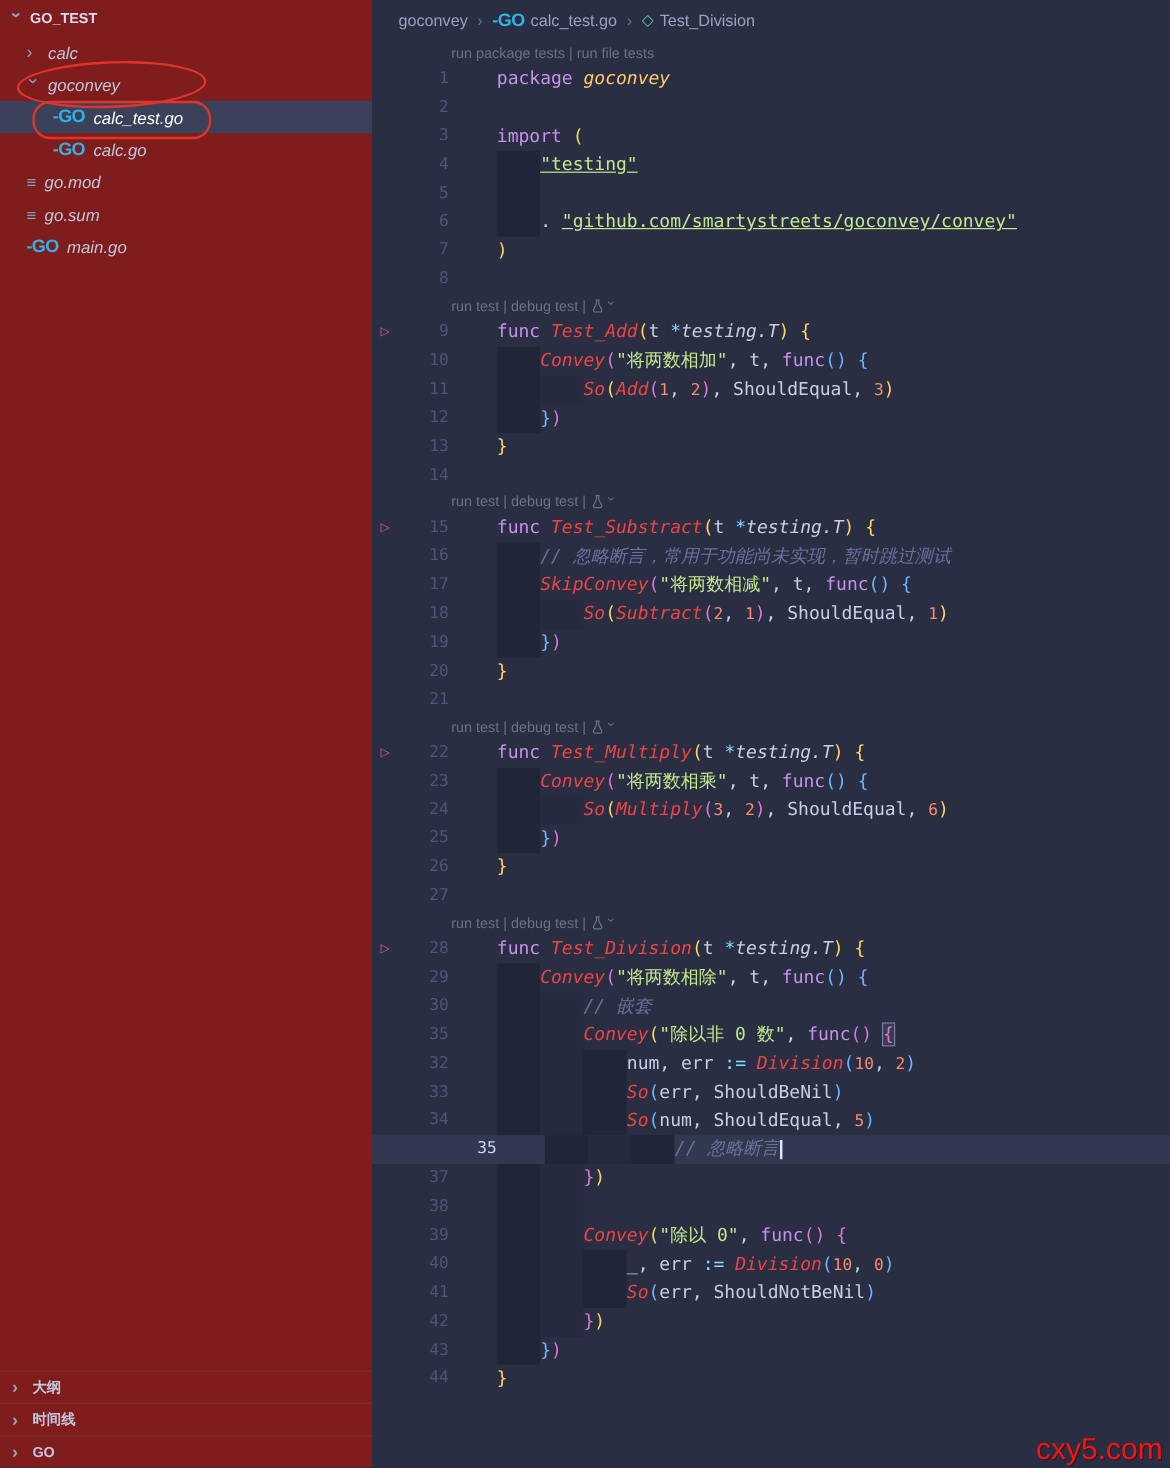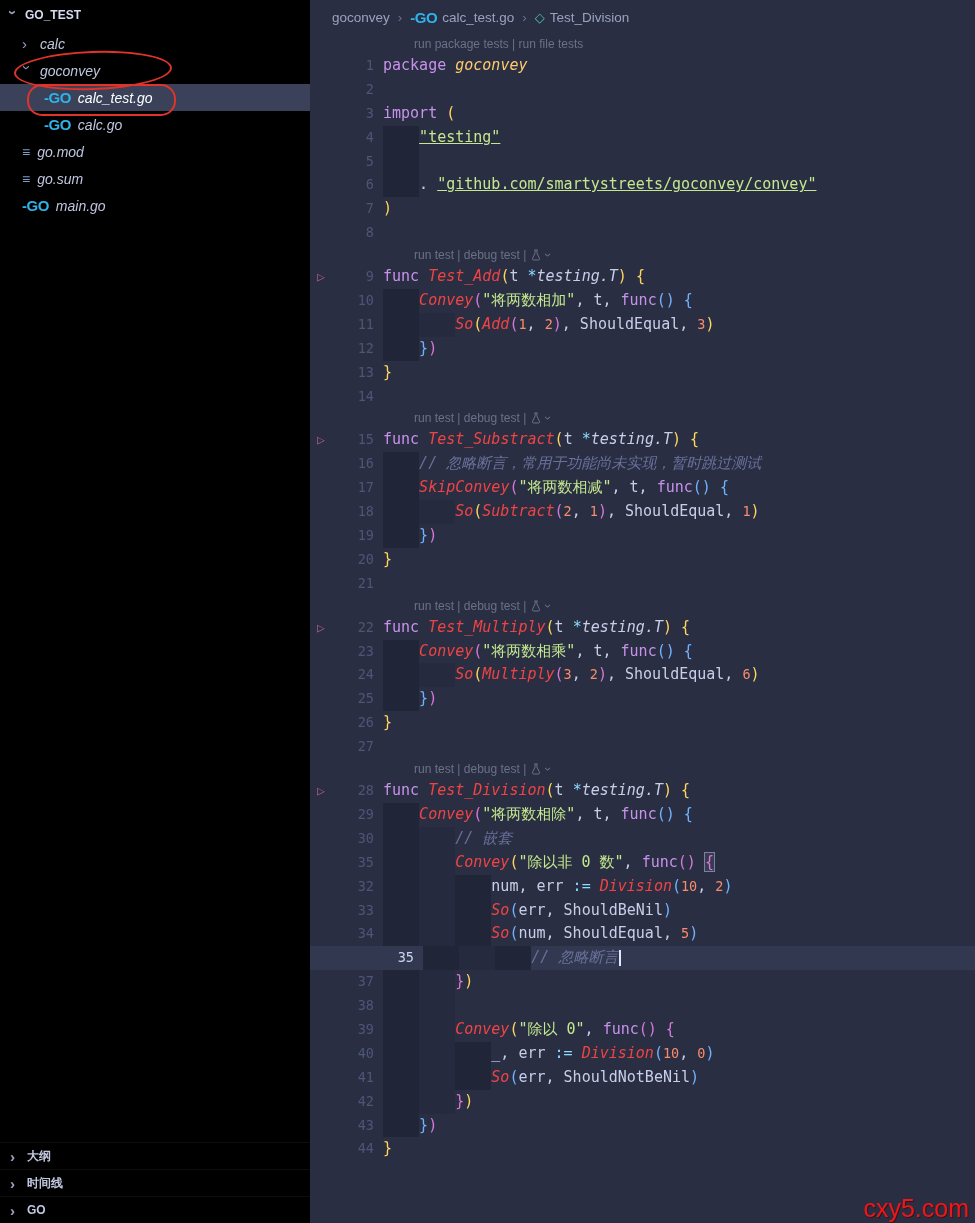--- a/index.html
+++ b/index.html
@@ -1,21 +1,21 @@
 <!DOCTYPE html>
 <html style="--annot: #e0342b; --wm: #f01616;"><head>
 <meta charset="utf-8">
 <style>
   :root{ --annot:#e0342b; --wm:#f01616; }
   *{box-sizing:border-box; margin:0; padding:0;}
   html,body{width:975px;height:1223px;overflow:hidden;}
   body{position:relative;background:#2a2e43;font-family:"DejaVu Sans Mono","DejaVu Sans",monospace;}
 
   
-  #sidebar{position:absolute;left:0;top:0;width:310px;height:100%;background:#000000;
+  #sidebar{position:absolute;left:0;top:0;width:310px;height:100%;background:#7f1d1d;
            font-family:"Liberation Sans","DejaVu Sans",sans-serif;color:#c2c8e0;}
   .root-row{height:30px;display:flex;align-items:center;gap:6px;padding-left:8px;
             font-size:12px;font-weight:700;color:#d6dcf0;cursor:pointer;}
   .tree-row{height:27px;display:flex;align-items:center;gap:7px;font-size:14px;cursor:pointer;color:#bfc6dd;}
   .tree-row.selected{background:#3a4158;color:#ffffff;}
   .tree-label{white-space:nowrap;font-style:italic;}
   .chev{display:inline-block;width:11px;color:#9aa3bf;font-size:15px;line-height:1;}
   .chev.down{transform:rotate(90deg);}
   .goicon{color:#2fb3e8;font-weight:700;font-size:15px;letter-spacing:-0.5px;white-space:nowrap;}
   .modicon{color:#7d9ec4;font-size:14px;line-height:1;}
@@ -33,43 +33,43 @@
   .bc-item{display:flex;align-items:center;gap:5px;cursor:pointer;}
   .bc-sep{color:#667092;}
   .sym{color:#4ec9b0;font-size:13px;}
 
   #code{position:absolute;top:34px;left:0;right:0;}
   .crow{position:relative;display:flex;height:23.9px;line-height:23.9px;font-size:15px;white-space:pre;}
   .crow.cur{background:#323850;padding-left:40px;}
   .crow.cur .num{color:#ccd4f2;}
   .num{flex:none;width:64px;text-align:right;color:#4d5677;font-size:13.5px;}
   .run-icon{position:absolute;left:7px;top:0;color:#ac5d7f;font-size:13px;cursor:pointer;}
-  .ctext{margin-left:9px;white-space:pre;}
+  .ctext{margin-left:40px;white-space:pre;}
   .indu{display:inline-block;width:4ch;height:23.9px;vertical-align:top;}
   .iA{background:#212538;}
   .iB{background:#262a3f;}
   .cursor{display:inline-block;width:2px;height:16px;background:#e2e8ff;vertical-align:middle;margin-left:1px;}
 
   .tk.kw{color:#c792ea;}
   .tk.fn{color:#ef4444;font-style:italic;}
   .tk.pkg{color:#ffcb6b;font-style:italic;}
   .tk.str{color:#c3e88d;}
   .tk.lnk{color:#c3e88d;text-decoration:underline;}
   .tk.num{color:#f78c6c;}
   .tk.cmt{color:#69719a;font-style:italic;}
   .tk.pln{color:#c7cfe8;}
   .tk.op{color:#89ddff;}
   .tk.typ{color:#c7cfe8;font-style:italic;}
   .tk.b1{color:#ffd75e;}
   .tk.b2{color:#d678d6;}
   .tk.b3{color:#6fb3ff;}
   .tk.b2m{color:#d678d6;outline:1px solid #7a81a3;background:rgba(255,255,255,.07);}
 
-  .lrow{height:20px;display:flex;align-items:center;padding-left:104px;
-        font-family:"Liberation Sans","DejaVu Sans",sans-serif;font-size:12px;color:#6a7188;text-align:center;}
+  .lrow{height:20px;display:flex;align-items:center;padding-left:66px;
+        font-family:"Liberation Sans","DejaVu Sans",sans-serif;font-size:12px;color:#6a7188;}
   .lens-link{cursor:pointer;}
   .lens-sep{white-space:pre;}
   .flask{display:inline-flex;align-items:center;margin-left:1px;color:#6a7188;cursor:pointer;}
   .lens-chev{width:9px;margin-left:2px;color:#6a7188;font-size:12px;cursor:pointer;}
 
   .watermark{position:absolute;right:6px;bottom:0;font-family:"Liberation Sans","DejaVu Sans",sans-serif;
              font-size:25px;font-weight:400;color:var(--wm);text-shadow:1px 1px 0 rgba(60,0,0,.55);z-index:9;}
 </style>
 </head>
 <body>

